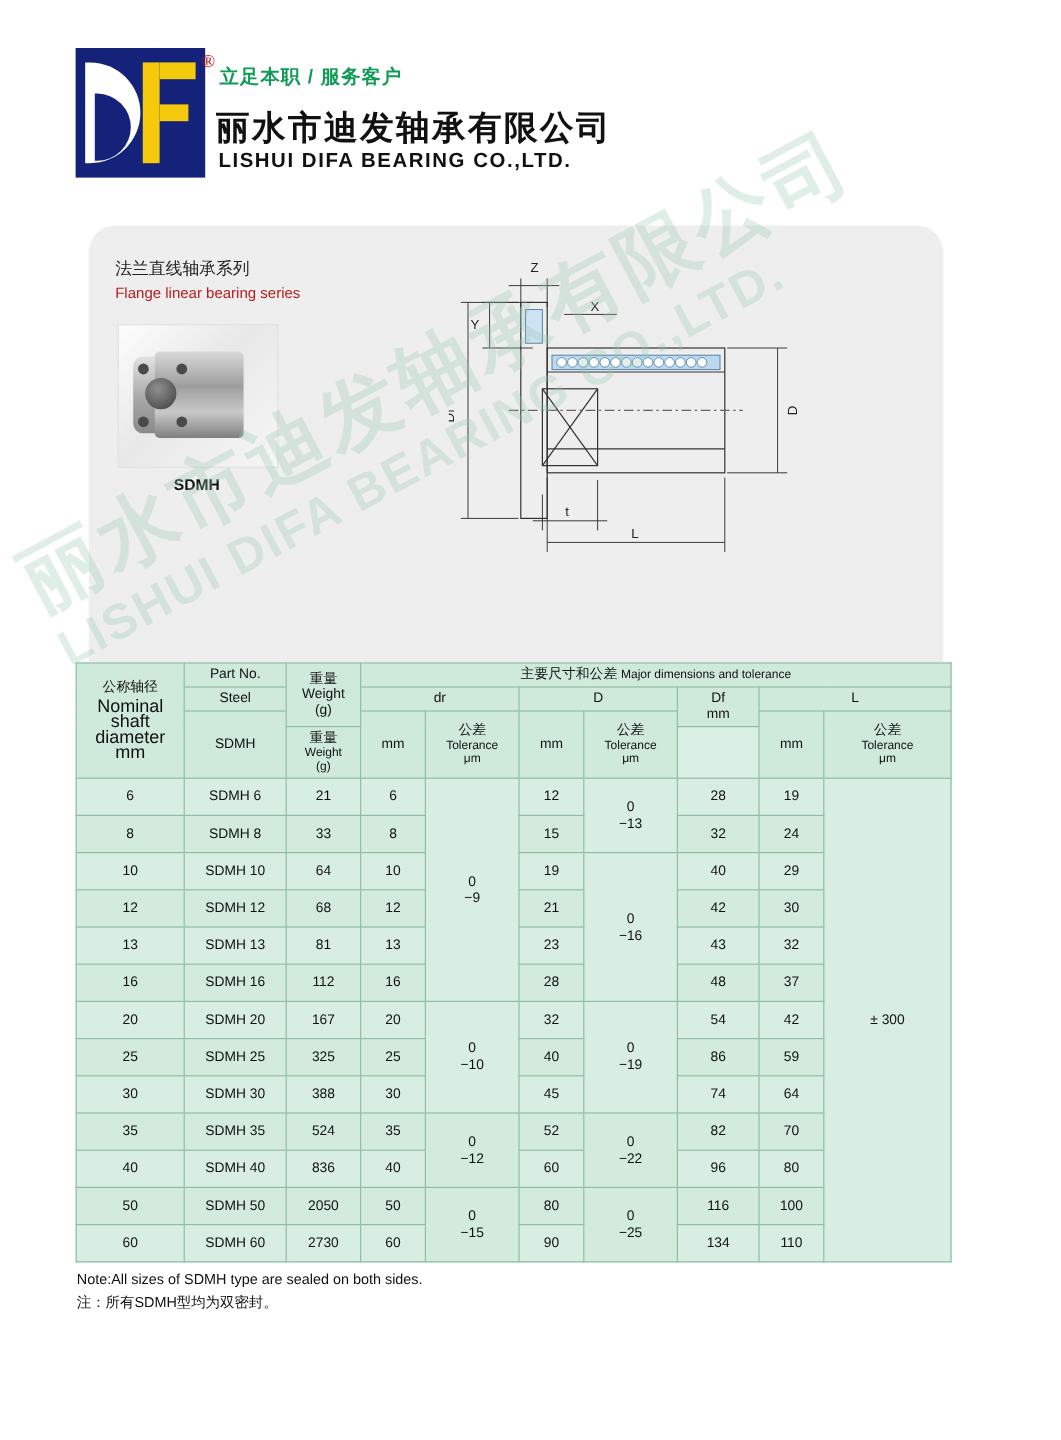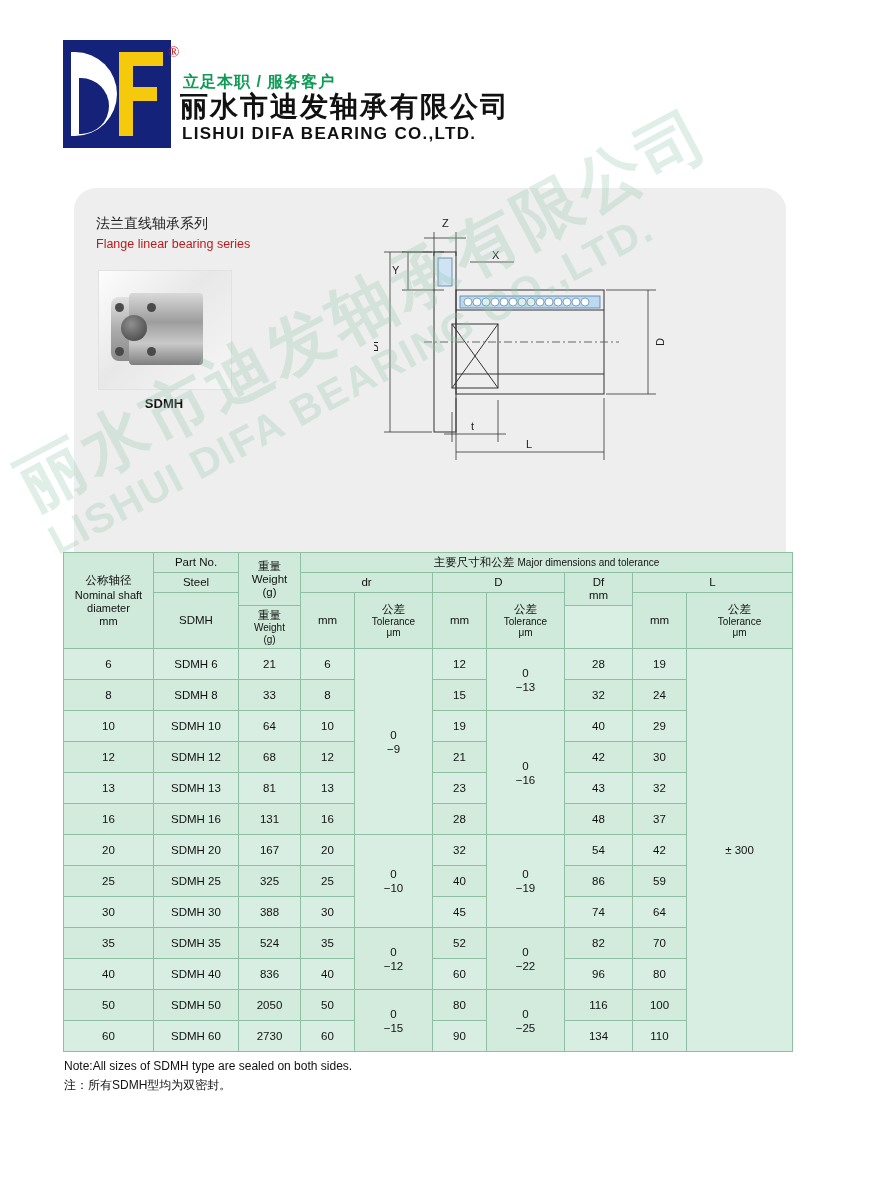--- a/index.html
+++ b/index.html
@@ -104,21 +104,21 @@
     position: absolute;
     left: 168px;
     top: 44px;
     font-size: 15px;
     color: #cf1111;
     font-family: "Liberation Serif", serif;
   }
   .slogan {
     position: absolute;
     left: 183px;
-    top: 72px;
+    top: 54px;
     font-size: 16px;
     color: #0f9b55;
     letter-spacing: 1px;
     font-weight: bold;
   }
   .company-cn {
     position: absolute;
     left: 180px;
     top: 88px;
     font-size: 28px;
@@ -256,21 +256,21 @@
     line-height: 13px;
     padding: 3px 1px;
   }
   table.spec tbody td {
     height: 30px;
     background: #d8eee2;
   }
   table.spec tbody tr:nth-child(even) td {
     background: #d2ebdd;
   }
-  .hdr-main { font-size: 11px; }
+  .hdr-main { font-size: 15px; }
   .hdr-cn { font-size: 11.5px; }
   .hdr-small { font-size: 10px; line-height: 11.5px; }
   .bold-cell { font-weight: bold; }
   .tol-val { font-size: 11.5px; line-height: 14px; }
 
   .note {
     position: absolute;
     left: 64px;
     top: 1057px;
     font-size: 12px;
@@ -529,21 +529,21 @@
       <td>SDMH 13</td>
       <td>81</td>
       <td>13</td>
       <td>23</td>
       <td>43</td>
       <td>32</td>
     </tr>
     <tr>
       <td>16</td>
       <td>SDMH 16</td>
-      <td>131</td>
+      <td>112</td>
       <td>16</td>
       <td>28</td>
       <td>48</td>
       <td>37</td>
     </tr>
     <tr>
       <td>20</td>
       <td>SDMH 20</td>
       <td>167</td>
       <td>20</td>

